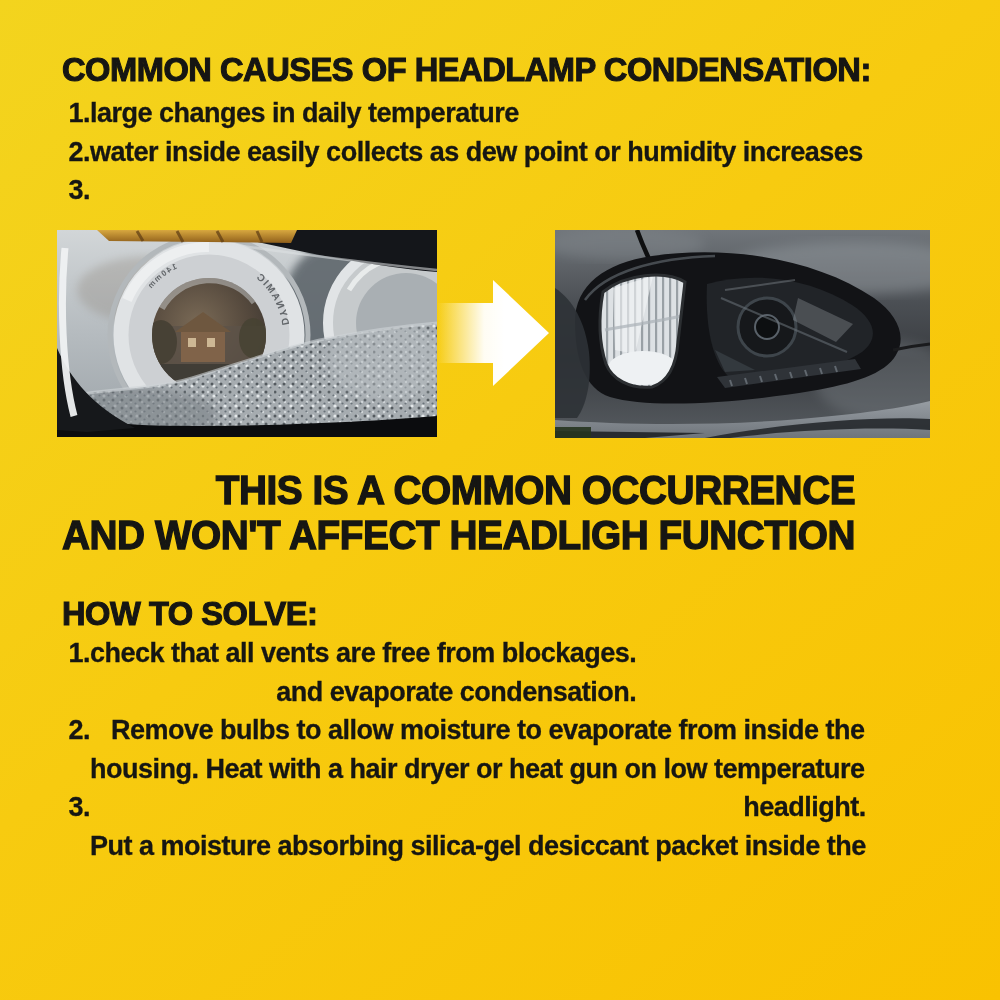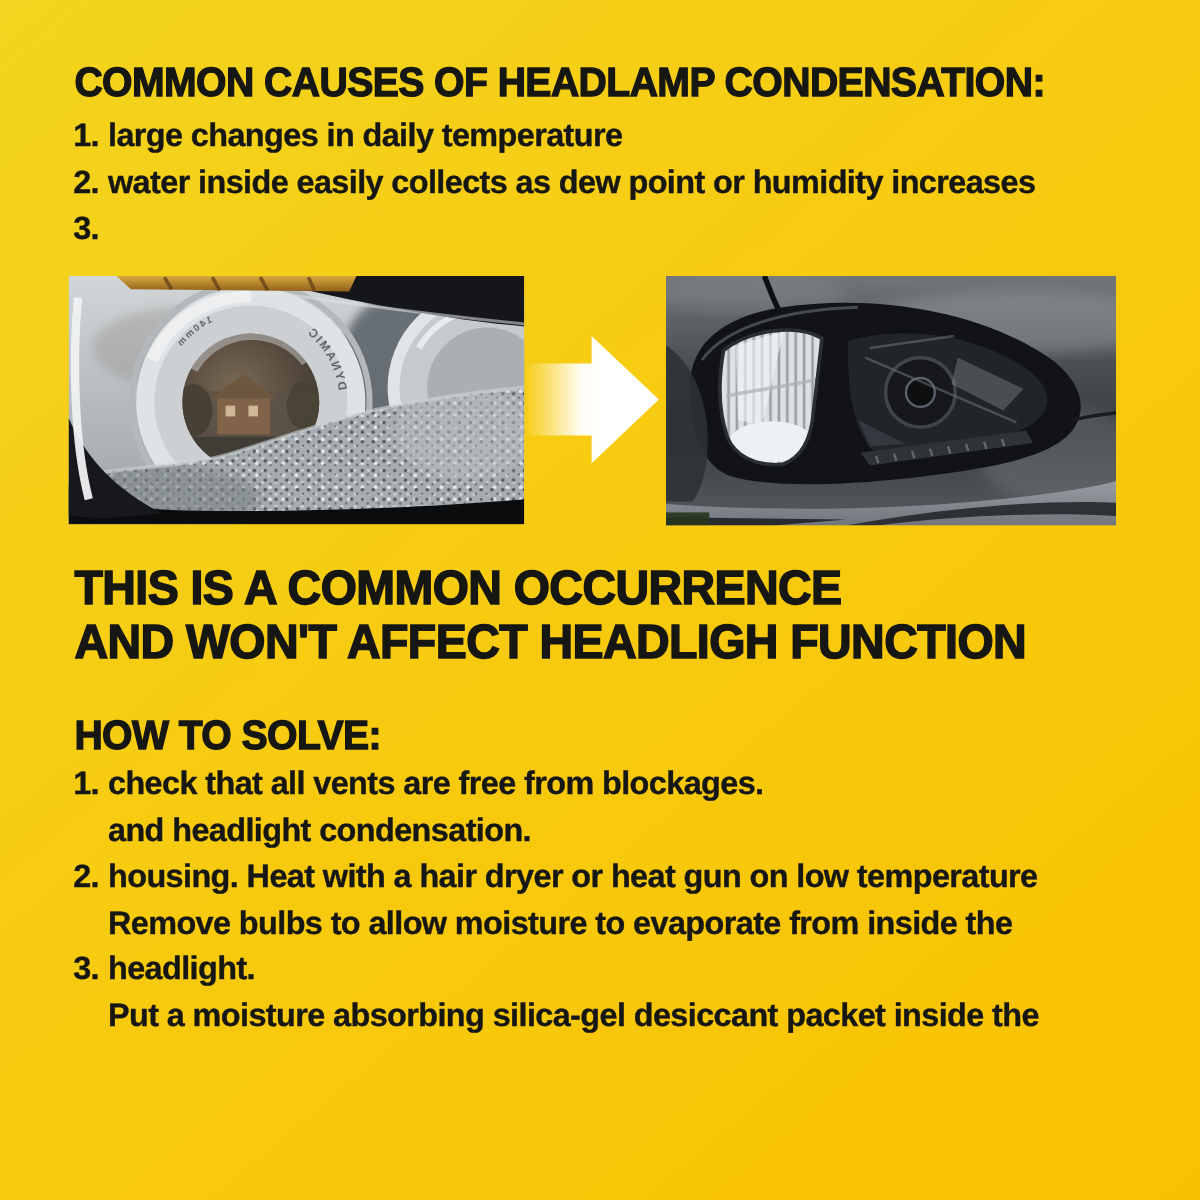--- a/index.html
+++ b/index.html
@@ -1,19 +1,19 @@
 <!DOCTYPE html>
 <html style="--bg-top: #f3d41e; --bg-bottom: #f9c201; --text: #161613; --arrow: #ffffff;"><head>
 <meta charset="utf-8">
 <style>
   html,body{margin:0;padding:0;background:#e9e9e9;}
   .poster{
     position:relative;width:1000px;height:1000px;overflow:hidden;
     background:linear-gradient(140deg,var(--bg-top,#f3d41e) 0%,#f7cb10 45%,var(--bg-bottom,#f9c201) 100%);
-    font-family:"Liberation Sans",sans-serif;color:var(--text,#161613);
+    font-family:"Liberation Sans",sans-serif;color:var(--text,#161613);text-align:right;
   }
   .h-condensed{
     position:absolute;font-weight:700;white-space:nowrap;
     transform-origin:left top;letter-spacing:-0.5px;
     -webkit-text-stroke:1.1px currentColor;
   }
   #causes-title{left:62px;top:50px;font-size:34px;transform:scaleX(0.96);}
   #solve-heading{left:62px;top:594px;font-size:34px;transform:scaleX(0.96);}
   #statement{
     position:absolute;left:62px;top:468px;font-size:40px;font-weight:700;
@@ -221,28 +221,28 @@
     <div>AND WON'T AFFECT HEADLIGH FUNCTION</div>
   </div>
 
   <div id="solve-heading" class="h-condensed">HOW TO SOLVE:</div>
 
   <div id="solve-list" class="list">
       <div class="list-item">
         <span class="num">1.</span>
         <div class="lines">
           <div>check that all vents are free from blockages.</div>
-          <div>and headlight condensation.</div>
+          <div>and evaporate condensation.</div>
         </div>
       </div>
       <div class="list-item">
         <span class="num">2.</span>
         <div class="lines">
+          <div>Remove bulbs to allow moisture to evaporate from inside the</div>
           <div>housing. Heat with a hair dryer or heat gun on low temperature</div>
-          <div>Remove bulbs to allow moisture to evaporate from inside the</div>
         </div>
       </div>
       <div class="list-item">
         <span class="num">3.</span>
         <div class="lines">
           <div>headlight.</div>
           <div>Put a moisture absorbing silica-gel desiccant packet inside the</div>
         </div>
       </div>
     </div>

